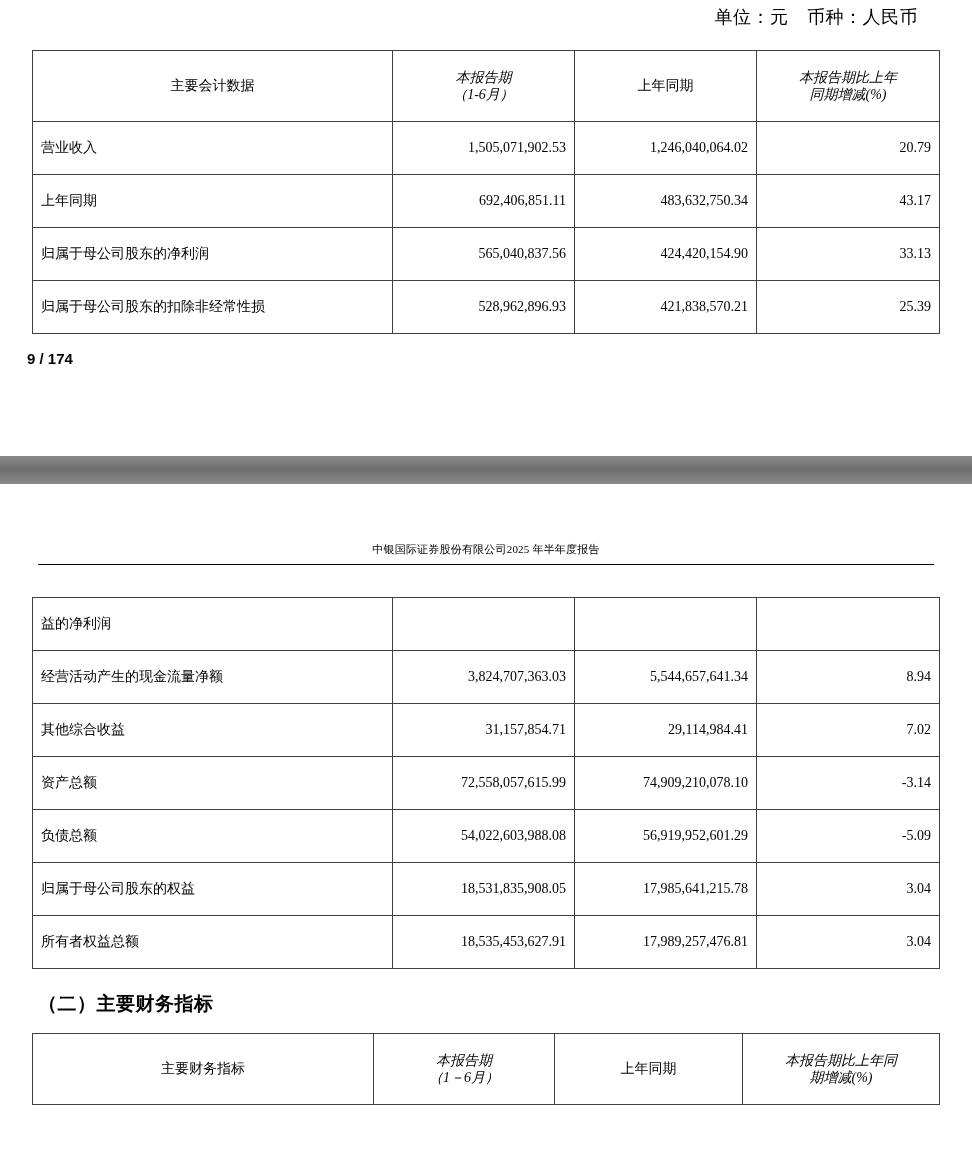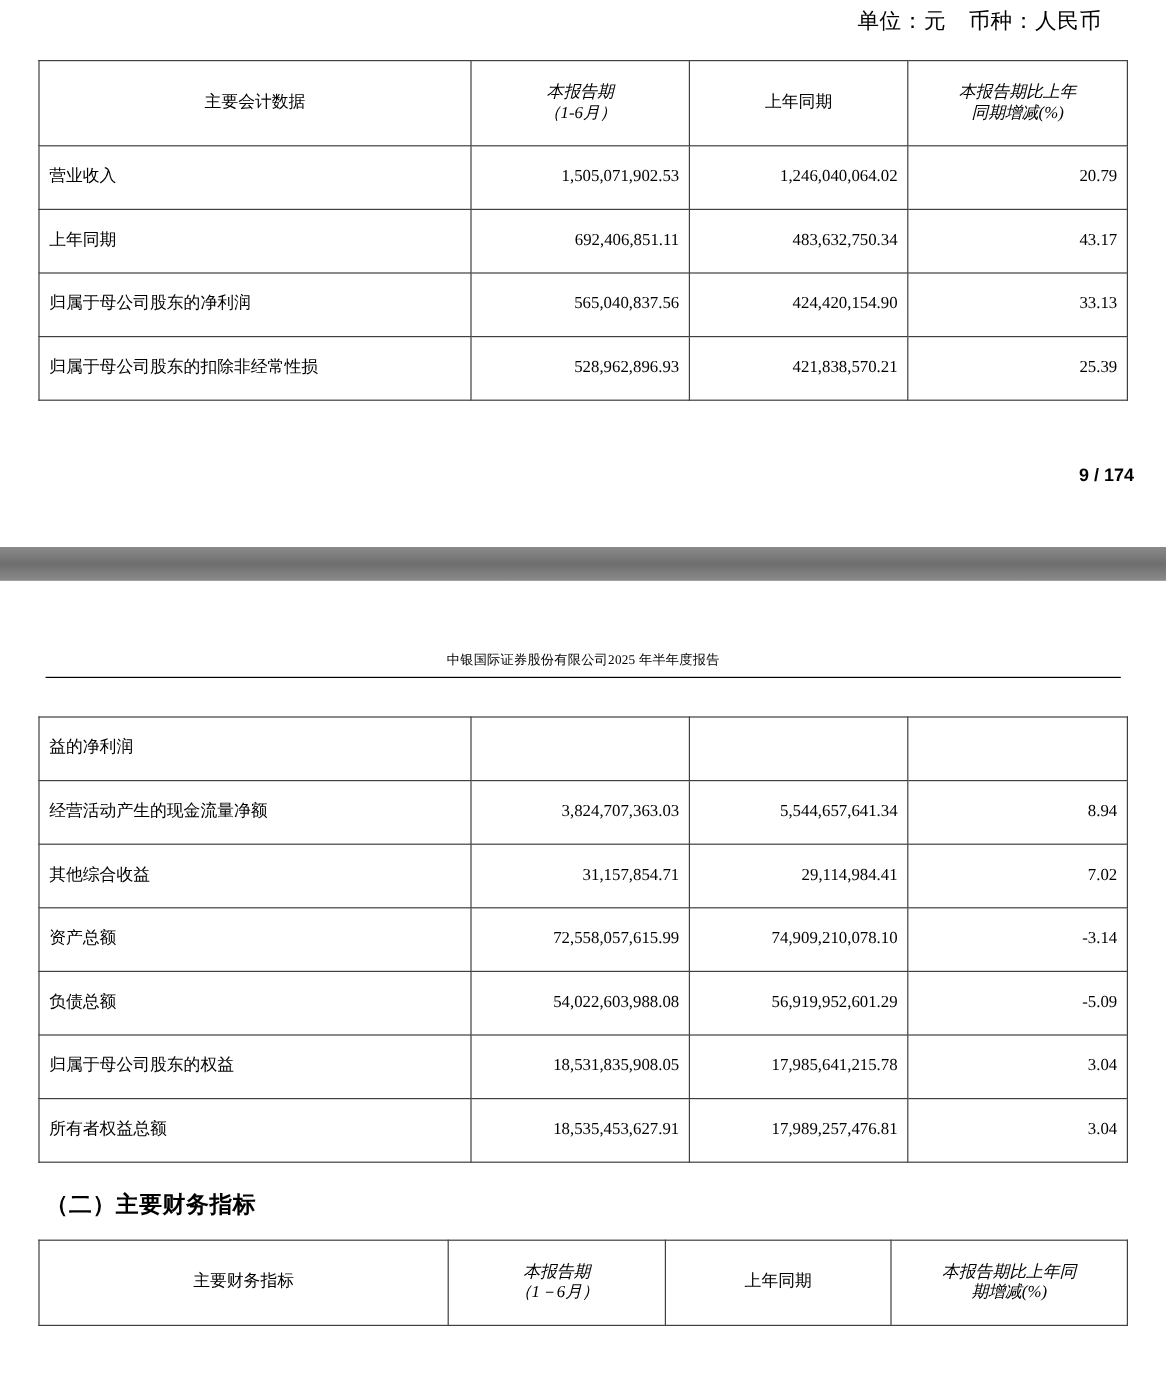--- a/index.html
+++ b/index.html
@@ -70,25 +70,25 @@
   
   .w3-a { width: 341px; }
   .w3-b { width: 181px; }
   .w3-c { width: 188px; }
   .w3-d { width: 197px; }
 
   .row-tall td { height: 44px; }
   .row-hdr td { height: 62px; }
 
   .page-number {
-    text-align: right;
+    text-align: left;
     font-family: "Liberation Sans", "DejaVu Sans", sans-serif;
     font-weight: bold;
     font-size: 15px;
-    margin-top: 54px;
+    margin-top: 16px;
   }
 
   
   .page-gap {
     height: 28px;
     background: linear-gradient(to bottom, #8a8a8a 0%, #6e6e6e 50%, #8a8a8a 100%);
     background-color: #737373;
     width: 100%;
   }
   .gap-space-top { height: 66px; background: #ffffff; }

